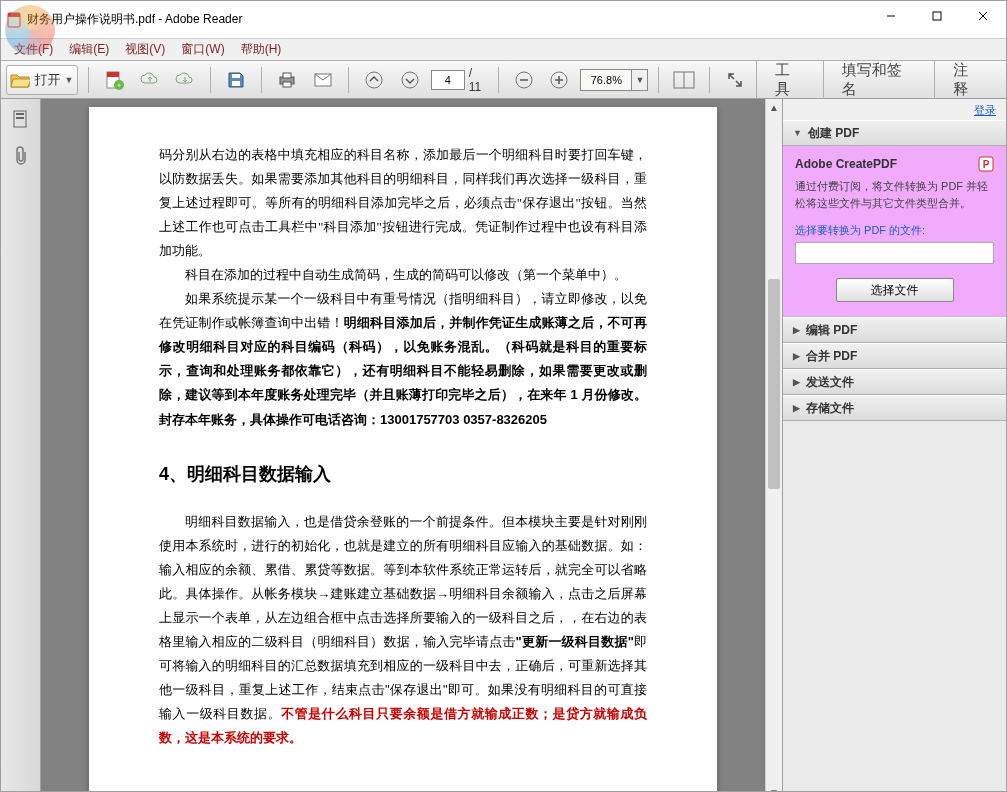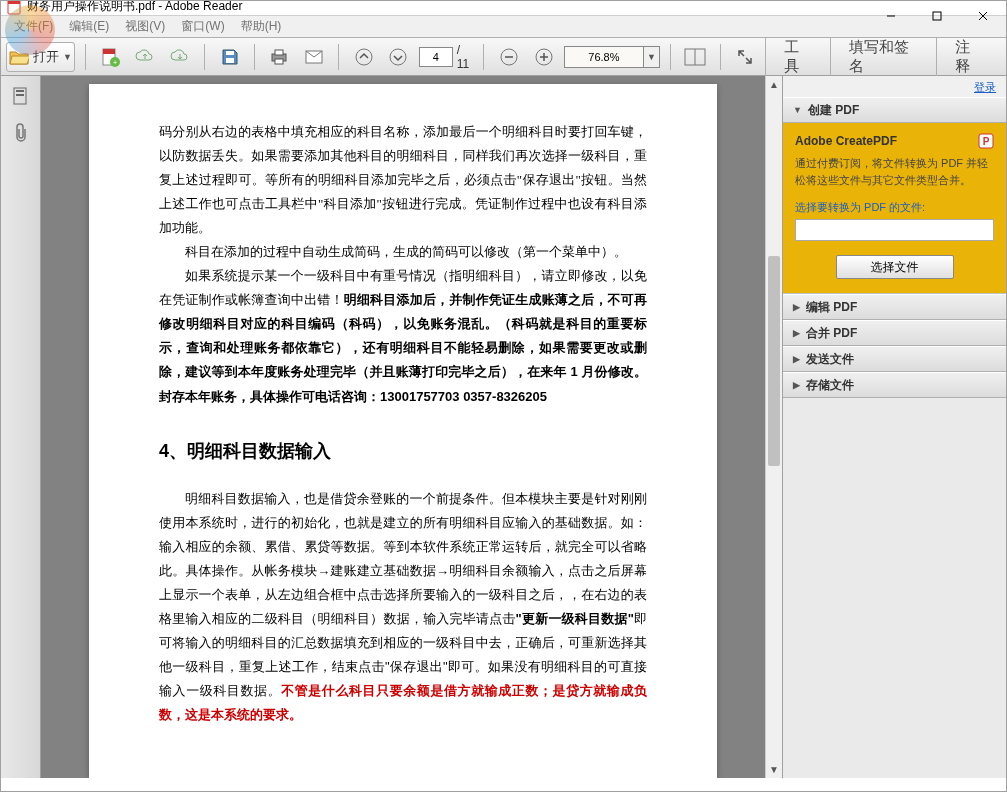--- a/index.html
+++ b/index.html
@@ -1,47 +1,47 @@
 <!DOCTYPE html>
 <html><head>
 <meta charset="utf-8">
 <style>
 * { margin: 0; padding: 0; box-sizing: border-box; font-family: "Microsoft YaHei", "SimSun", Arial, sans-serif; }
 body { width: 1007px; height: 792px; background: #fff; overflow: hidden; border: 1px solid #a0a0a0; }
 
 
-.titlebar { height: 15px; background: #fff; display: flex; align-items: flex-end; padding: 0 5px; border-bottom: 1px solid #d0d0d0; position: relative; }
+.titlebar { height: 38px; background: #fff; display: flex; align-items: center; padding: 0 5px; border-bottom: 1px solid #d0d0d0; position: relative; }
 .titlebar .pdf-icon { width: 16px; height: 16px; margin-right: 5px; }
 .titlebar .title { font-size: 12px; color: #000; }
 .winctrls { position: absolute; right: 0; top: 0; display: flex; }
 .winctrls div { width: 46px; height: 30px; display: flex; align-items: center; justify-content: center; font-size: 14px; }
 
 
 .watermark { position: absolute; top: 5px; left: 5px; z-index: 100; opacity: 0.4; pointer-events: none; }
 .watermark .logo-circle { width: 50px; height: 50px; border-radius: 50%; background: conic-gradient(from 0deg, #f39c12, #e74c3c, #3498db, #f39c12); display: inline-block; vertical-align: middle; }
 .watermark .wm-text { display: inline-block; vertical-align: middle; margin-left: 5px; }
 .watermark .wm-text .line1 { font-size: 20px; font-weight: bold; color: #4a90d9; }
 .watermark .wm-text .line2 { font-size: 14px; color: #8bc34a; }
 
 
 .menubar { height: 22px; background: #f0f0f0; display: flex; align-items: center; padding: 0 5px; border-bottom: 1px solid #b0b0b0; }
-.menubar .menu-item { padding: 2px 8px; font-size: 12px; color: #737373; }
+.menubar .menu-item { padding: 2px 8px; font-size: 12px; color: #7f1d1d; }
 
 
 .toolbar { height: 38px; background: linear-gradient(to bottom, #f8f8f8, #e0e0e0); display: flex; align-items: center; padding: 0 5px; border-bottom: 1px solid #a0a0a0; gap: 6px; }
 .tb-btn { width: 30px; height: 30px; display: flex; align-items: center; justify-content: center; border-radius: 2px; }
 .open-btn { width: 72px; height: 30px; display: flex; align-items: center; justify-content: center; gap: 4px; border: 1px solid #b0b0b0; border-radius: 3px; background: linear-gradient(to bottom, #fff, #e8e8e8); }
 .open-btn .folder-icon { font-size: 18px; color: #e6a73b; }
 .open-btn .label { font-size: 13px; color: #333; }
 .open-btn .caret { font-size: 9px; color: #555; }
 .sep { width: 1px; height: 26px; background: #b0b0b0; margin: 0 4px; }
 .page-box { display: flex; align-items: center; gap: 4px; }
 .page-input { width: 34px; height: 20px; text-align: center; border: 1px solid #888; font-size: 11px; background: #fff; }
 .page-total { font-size: 12px; color: #333; }
-.zoom-select { width: 80px; height: 22px; border: 1px solid #888; font-size: 11px; text-align: center; background: #faf9f5; display:flex; align-items:center; justify-content:center; }
+.zoom-select { width: 52px; height: 22px; border: 1px solid #888; font-size: 11px; text-align: center; background: #faf9f5; display:flex; align-items:center; justify-content:center; }
 .zoom-caret { width:16px; height:22px; border:1px solid #888; border-left:none; display:flex;align-items:center;justify-content:center;font-size:9px;color:#555; background:#f0f0f0;}
 .right-tabs { margin-left: auto; display: flex; gap: 0; align-items: center; height: 38px; }
 .right-tab { padding: 0 18px; height: 38px; display: flex; align-items: center; font-size: 15px; color: #444; border-left: 1px solid #b0b0b0; }
 
 
 .main { display: flex; height: calc(792px - 30px - 22px - 38px); }
 .left-rail { width: 40px; background: linear-gradient(to right, #e8e8e8, #d8d8d8); border-right: 1px solid #a0a0a0; display: flex; flex-direction: column; align-items: center; padding-top: 10px; gap: 14px; }
 .rail-icon { width: 22px; height: 22px; color: #555; display:flex;align-items:center;justify-content:center;font-size:18px; }
 
 .doc-area { flex: 1; background: #828282; display: flex; justify-content: center; overflow: hidden; position: relative; }
@@ -55,21 +55,21 @@
 .page p.indent { text-indent: 2em; }
 .page .bold { font-weight: bold; }
 .page h3 { font-size: 18px; font-weight: bold; margin: 30px 0 24px 0; font-family: "SimHei", sans-serif; }
 .page .red { color: #c00; font-weight: bold; }
 
 
 .right-panel { width: 224px; background: #f0f0f0; border-left: 1px solid #a0a0a0; display: flex; flex-direction: column; }
 .login-link { text-align: right; padding: 4px 10px 2px; font-size: 11px; color: #1a5ec6; text-decoration: underline; }
 .acc-header { height: 26px; background: linear-gradient(to bottom, #f0f0f0, #dcdcdc); border-top: 1px solid #fff; border-bottom: 1px solid #b0b0b0; display: flex; align-items: center; padding: 0 10px; gap: 6px; font-size: 12px; color: #333; font-weight: bold; }
 .acc-header .tri { font-size: 9px; color: #555; }
-.acc-body { padding: 10px 12px; background: #eab308; border-bottom: 1px solid #c0c0c0; }
+.acc-body { padding: 10px 12px; background: #f0abfc; border-bottom: 1px solid #c0c0c0; }
 .acc-body .h { font-size: 12px; font-weight: bold; color: #333; display:flex; justify-content:space-between; align-items:center; }
 .acc-body .desc { font-size: 11px; color: #444; margin-top: 6px; line-height: 1.5; }
 .acc-body .link { font-size: 11px; color: #1a5ec6; margin-top: 12px; }
 .acc-body .input-row { margin-top: 4px; }
 .acc-body .input-row input { width: 100%; height: 22px; border: 1px solid #aaa; background: #fff; padding: 0 4px; }
 .acc-body .btn { width: 118px; height: 24px; margin: 14px auto 4px; display: block; border: 1px solid #888; background: linear-gradient(to bottom, #fff, #e0e0e0); font-size: 12px; border-radius: 2px; text-align:center; line-height:22px; }
 .spacer { flex:1; background:#eaeaea; }
 
 svg { display: block; }
 </style>

